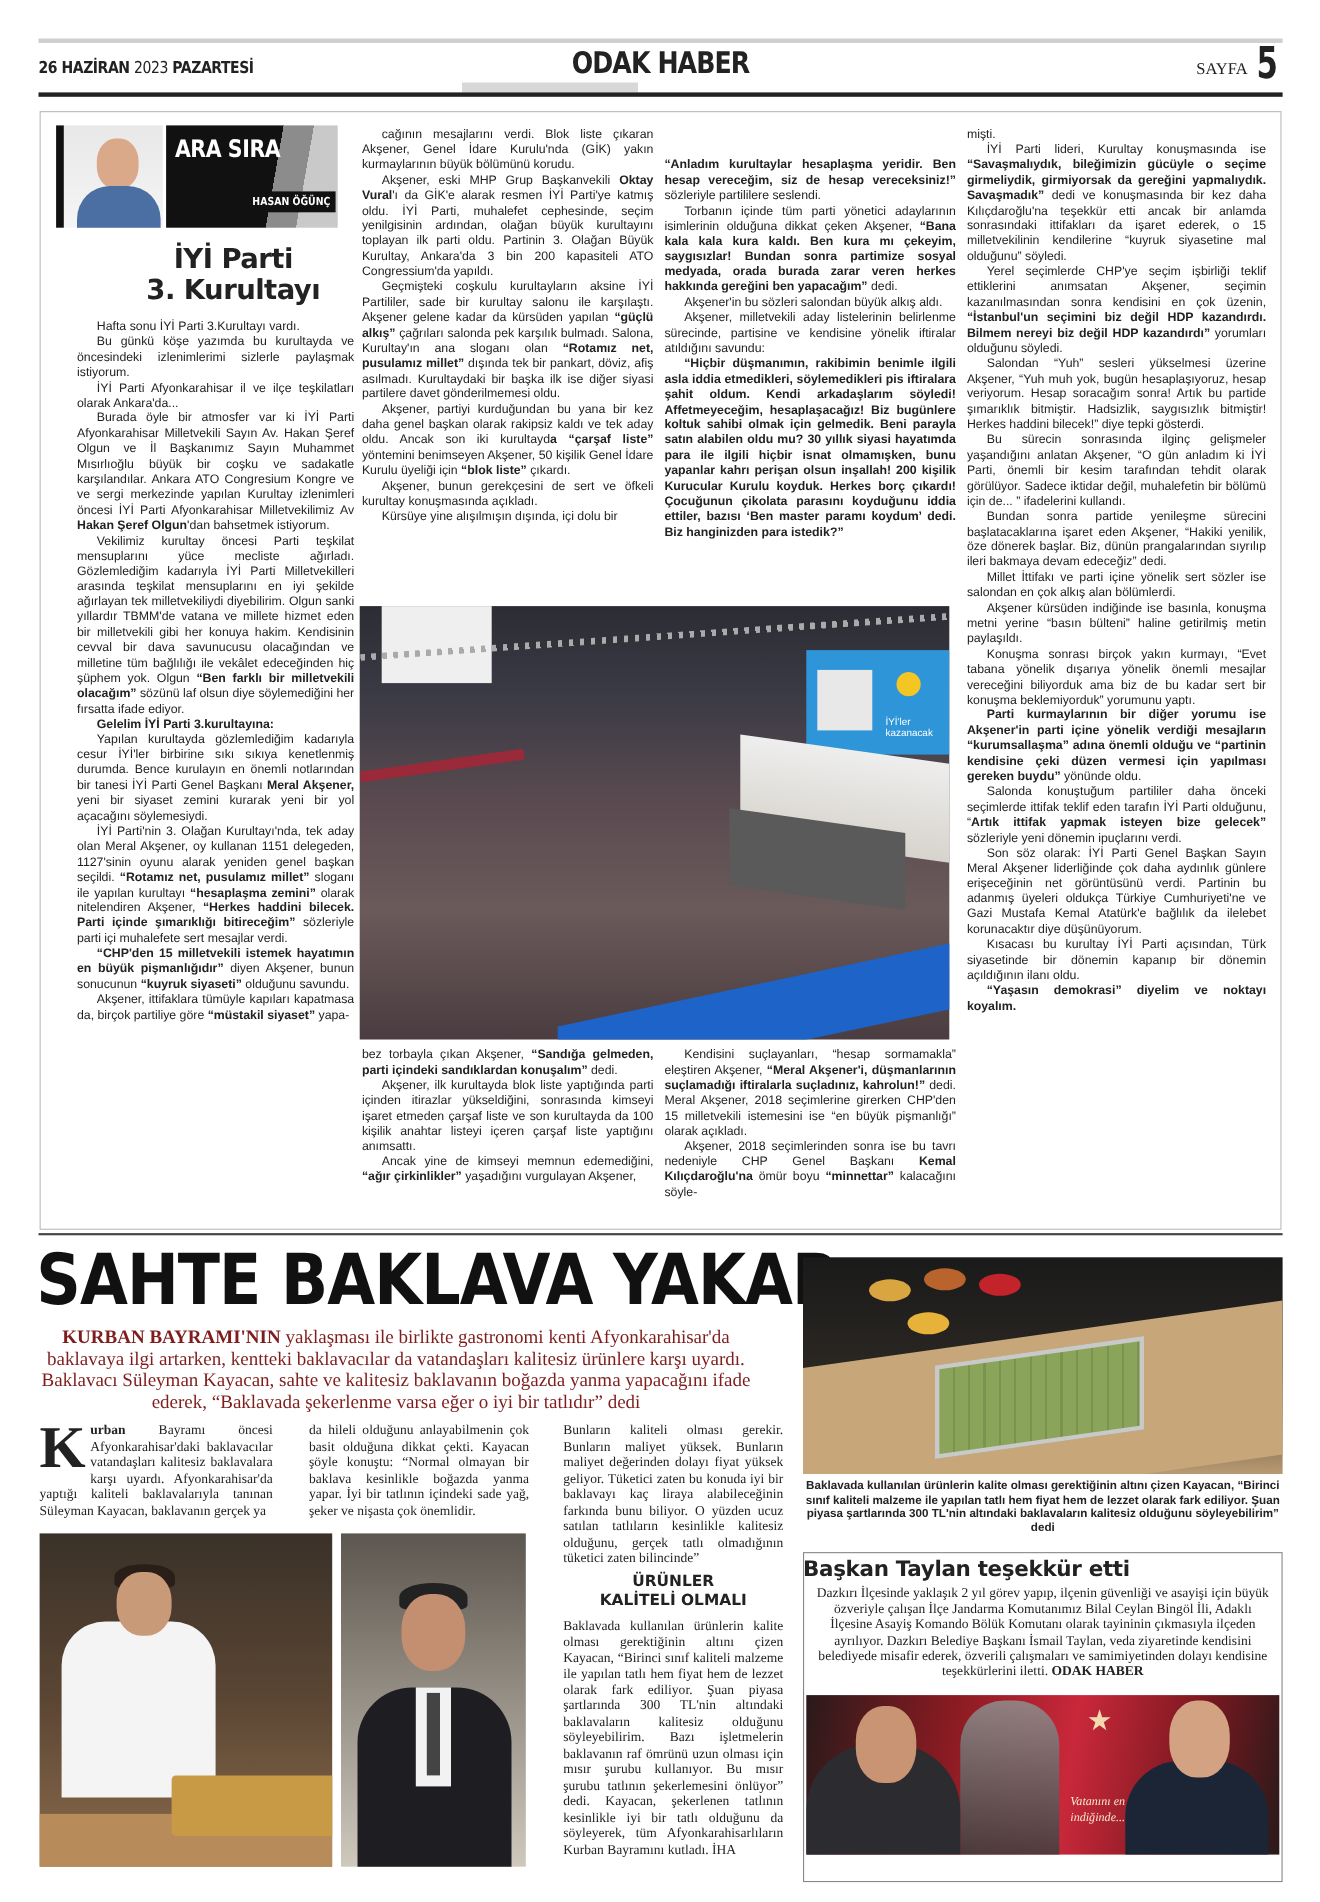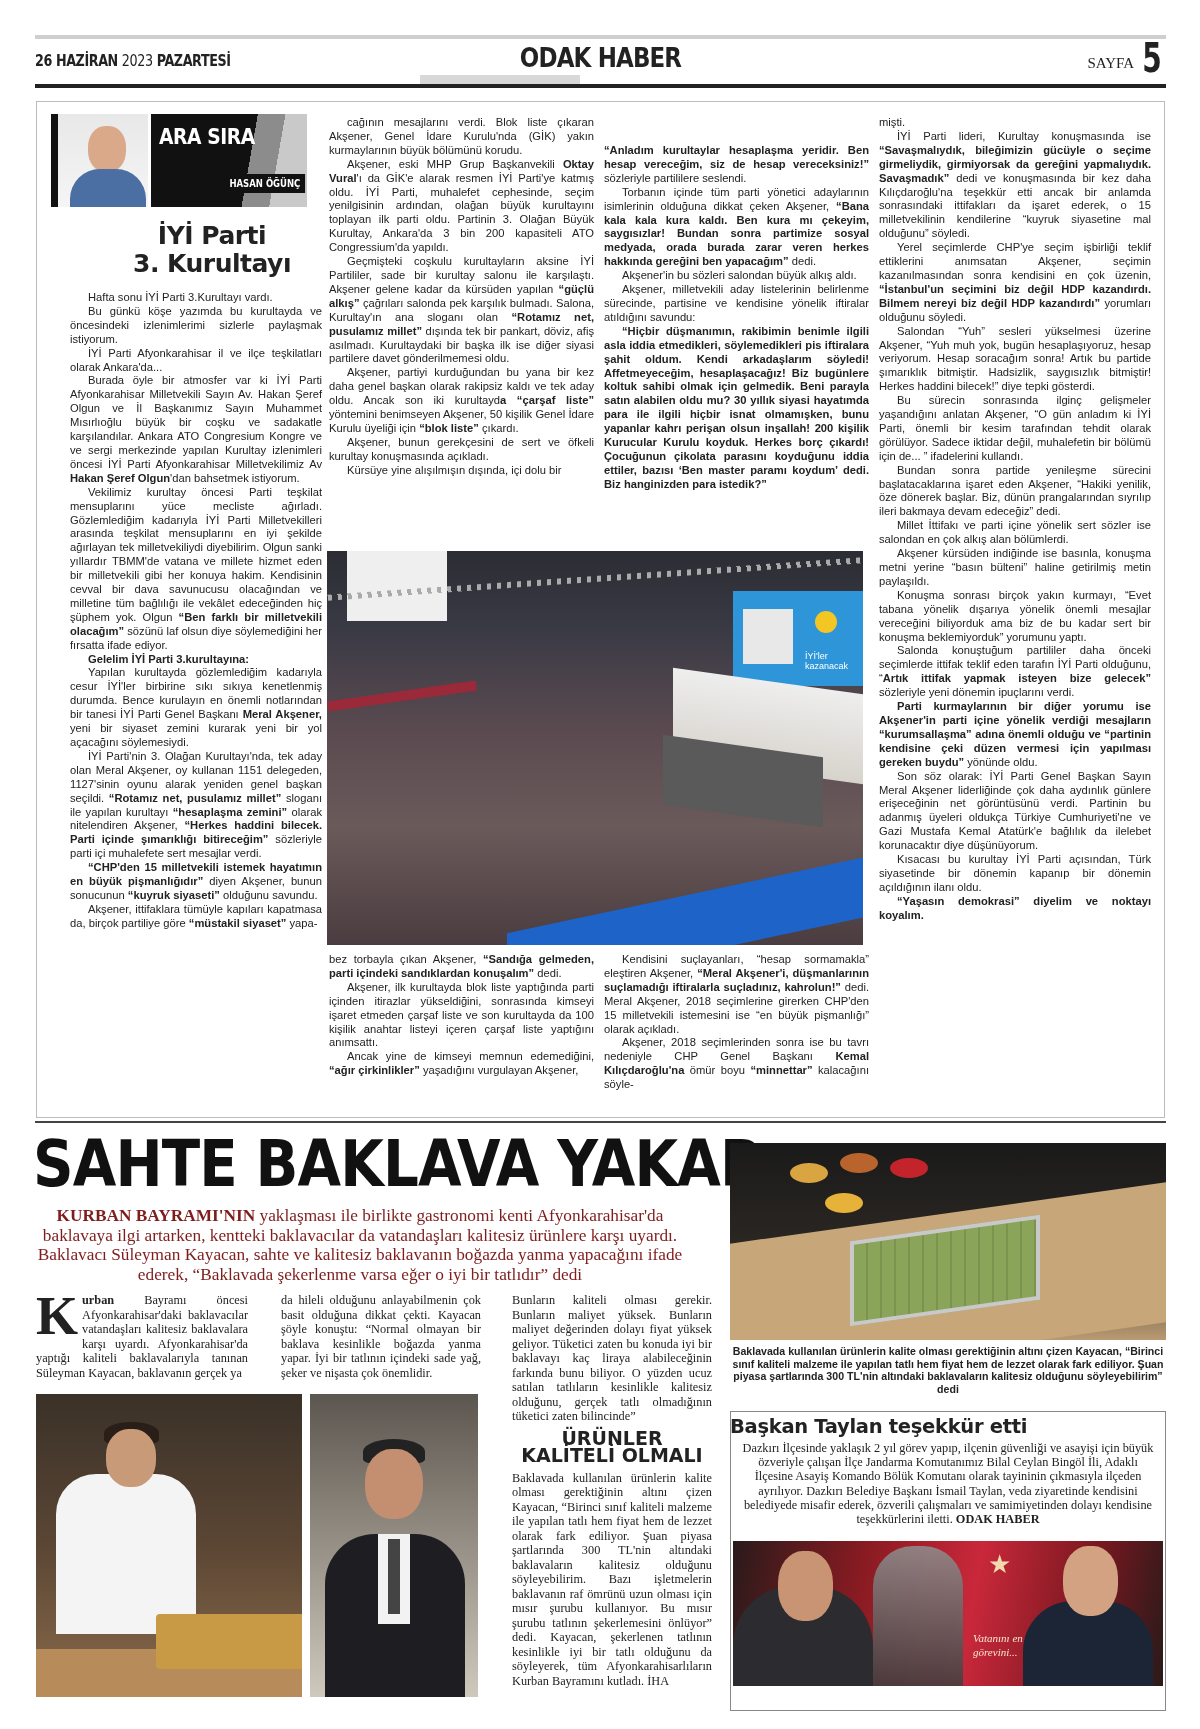--- a/index.html
+++ b/index.html
@@ -52,21 +52,21 @@
 
   .big-headline { position: absolute; left: 33px; top: 1127px; font-family: "DejaVu Sans", sans-serif; font-weight: bold; font-size: 64px; letter-spacing: -1px; transform: scaleX(0.88); transform-origin: left; color: #111; white-space: nowrap; }
   .lead { position: absolute; left: 25px; top: 1206px; width: 670px; text-align: center; font-family: "Liberation Serif", serif; font-size: 17.3px; line-height: 19.5px; color: #7f1d1d; }
   .lead b { font-weight: bold; }
 
   .bk-col { position: absolute; font-family: "Liberation Serif", serif; font-size: 12.3px; line-height: 14.5px; text-align: justify; color: #222; }
   .bk1 { left: 36px; top: 1293px; width: 212px; }
   .bk1 .dropcap { float: left; font-family: "Liberation Serif", serif; font-weight: bold; font-size: 54px; line-height: 42px; margin: 2px 4px 0 0; color: #222; }
   .bk2 { left: 281px; top: 1293px; width: 200px; }
   .bk3 { left: 512px; top: 1293px; width: 200px; }
-  .subhead { text-align: center; font-family: "DejaVu Sans", sans-serif; font-weight: bold; font-size: 19px; line-height: 17px; margin: 6px 0 7px; }
+  .subhead { text-align: center; font-family: "DejaVu Sans", sans-serif; font-weight: bold; font-size: 14px; line-height: 17px; margin: 6px 0 7px; }
 
   .bak-photo-1 { position: absolute; left: 36px; top: 1394px; width: 266px; height: 303px; overflow: hidden; background: linear-gradient(180deg,#3a3128 0%,#5b4634 50%,#8a6b4b 100%); }
   .bak-photo-1 .shirt { position: absolute; left: 20px; top: 80px; width: 140px; height: 160px; background: #f4f4f4; border-radius: 40px 40px 0 0; }
   .bak-photo-1 .face { position: absolute; left: 70px; top: 35px; width: 50px; height: 58px; background: #c99a78; border-radius: 45%; }
   .bak-photo-1 .hair { position: absolute; left: 68px; top: 28px; width: 55px; height: 22px; background: #2a1f18; border-radius: 50% 50% 20% 20%; }
   .bak-photo-1 .tray { position: absolute; left: 120px; top: 220px; width: 150px; height: 55px; background: #c89a45; border-radius: 4px; }
   .bak-photo-1 .table { position: absolute; left: 0; top: 255px; width: 100%; height: 50px; background: #b78c5a; }
 
   .bak-photo-2 { position: absolute; left: 310px; top: 1394px; width: 168px; height: 303px; overflow: hidden; background: linear-gradient(180deg,#5c5650 0%,#8a847a 40%,#cfc8bd 100%); }
   .bak-photo-2 .face { position: absolute; left: 55px; top: 55px; width: 58px; height: 70px; background: #c48f70; border-radius: 45%; }
@@ -160,22 +160,22 @@
 <div class="col c4">
     <p class="ni">mişti.</p>
     <p>İYİ Parti lideri, Kurultay konuşmasında ise <b>“Savaşmalıydık, bileğimizin gücüyle o seçime girmeliydik, girmiyorsak da gereğini yapmalıydık. Savaşmadık”</b> dedi ve konuşmasında bir kez daha Kılıçdaroğlu'na teşekkür etti ancak bir anlamda sonrasındaki ittifakları da işaret ederek, o 15 milletvekilinin kendilerine “kuyruk siyasetine mal olduğunu” söyledi.</p>
     <p>Yerel seçimlerde CHP'ye seçim işbirliği teklif ettiklerini anımsatan Akşener, seçimin kazanılmasından sonra kendisini en çok üzenin, <b>“İstanbul'un seçimini biz değil HDP kazandırdı. Bilmem nereyi biz değil HDP kazandırdı”</b> yorumları olduğunu söyledi.</p>
     <p>Salondan “Yuh” sesleri yükselmesi üzerine Akşener, “Yuh muh yok, bugün hesaplaşıyoruz, hesap veriyorum. Hesap soracağım sonra! Artık bu partide şımarıklık bitmiştir. Hadsizlik, saygısızlık bitmiştir! Herkes haddini bilecek!” diye tepki gösterdi.</p>
     <p>Bu sürecin sonrasında ilginç gelişmeler yaşandığını anlatan Akşener, “O gün anladım ki İYİ Parti, önemli bir kesim tarafından tehdit olarak görülüyor. Sadece iktidar değil, muhalefetin bir bölümü için de... ” ifadelerini kullandı.</p>
     <p>Bundan sonra partide yenileşme sürecini başlatacaklarına işaret eden Akşener, “Hakiki yenilik, öze dönerek başlar. Biz, dünün prangalarından sıyrılıp ileri bakmaya devam edeceğiz” dedi.</p>
     <p>Millet İttifakı ve parti içine yönelik sert sözler ise salondan en çok alkış alan bölümlerdi.</p>
     <p>Akşener kürsüden indiğinde ise basınla, konuşma metni yerine “basın bülteni” haline getirilmiş metin paylaşıldı.</p>
     <p>Konuşma sonrası birçok yakın kurmayı, “Evet tabana yönelik dışarıya yönelik önemli mesajlar vereceğini biliyorduk ama biz de bu kadar sert bir konuşma beklemiyorduk” yorumunu yaptı.</p>
+    <p><b>Parti kurmaylarının bir diğer yorumu ise Akşener'in parti içine yönelik verdiği mesajların “kurumsallaşma” adına önemli olduğu ve “partinin kendisine çeki düzen vermesi için yapılması gereken buydu”</b> yönünde oldu.</p>
     <p>Salonda konuştuğum partililer daha önceki seçimlerde ittifak teklif eden tarafın İYİ Parti olduğunu, “<b>Artık ittifak yapmak isteyen bize gelecek”</b> sözleriyle yeni dönemin ipuçlarını verdi.</p>
-    <p><b>Parti kurmaylarının bir diğer yorumu ise Akşener'in parti içine yönelik verdiği mesajların “kurumsallaşma” adına önemli olduğu ve “partinin kendisine çeki düzen vermesi için yapılması gereken buydu”</b> yönünde oldu.</p>
     <p>Son söz olarak: İYİ Parti Genel Başkan Sayın Meral Akşener liderliğinde çok daha aydınlık günlere erişeceğinin net görüntüsünü verdi. Partinin bu adanmış üyeleri oldukça Türkiye Cumhuriyeti'ne ve Gazi Mustafa Kemal Atatürk'e bağlılık da ilelebet korunacaktır diye düşünüyorum.</p>
     <p>Kısacası bu kurultay İYİ Parti açısından, Türk siyasetinde bir dönemin kapanıp bir dönemin açıldığının ilanı oldu.</p>
     <p><b>“Yaşasın demokrasi” diyelim ve noktayı koyalım.</b></p>
   </div>
 
 <div class="crowd-photo" title="İYİ Parti 3. Kurultayı salonu, kalabalık delegeler ve sahne">
   <div class="wscreen"></div>
   <div class="truss"></div>
   <div class="banner"></div>
   <div class="screen">
@@ -241,19 +241,19 @@
 <div class="caption">Baklavada kullanılan ürünlerin kalite olması gerektiğinin altını çizen Kayacan, “Birinci sınıf kaliteli malzeme ile yapılan tatlı hem fiyat hem de lezzet olarak fark ediliyor. Şuan piyasa şartlarında 300 TL'nin altındaki baklavaların kalitesiz olduğunu söyleyebilirim” dedi</div>
 
 <div class="news-box"></div>
 <div class="news-title">Başkan Taylan teşekkür etti</div>
 <div class="news-body"><span>Dazkırı İlçesinde yaklaşık 2 yıl görev yapıp, ilçenin güvenliği ve asayişi için büyük özveriyle çalışan İlçe Jandarma Komutanımız Bilal Ceylan Bingöl İli, Adaklı İlçesine Asayiş Komando Bölük Komutanı olarak tayininin çıkmasıyla ilçeden ayrılıyor. Dazkırı Belediye Başkanı İsmail Taylan, veda ziyaretinde kendisini belediyede misafir ederek, özverili çalışmaları ve samimiyetinden dolayı kendisine teşekkürlerini iletti.</span> <b>ODAK HABER</b></div>
 <div class="news-photo">
   <div class="ata"></div>
   <div class="star">★</div>
   <div class="motto">
     <div>Vatanını en çok</div>
-    <div>görevini...</div>
+    <div>indiğinde...</div>
   </div>
   <div class="p1"></div>
     <div class="p1f"></div>
   <div class="p2"></div>
     <div class="p2f"></div>
 </div>
 
 </body></html>

